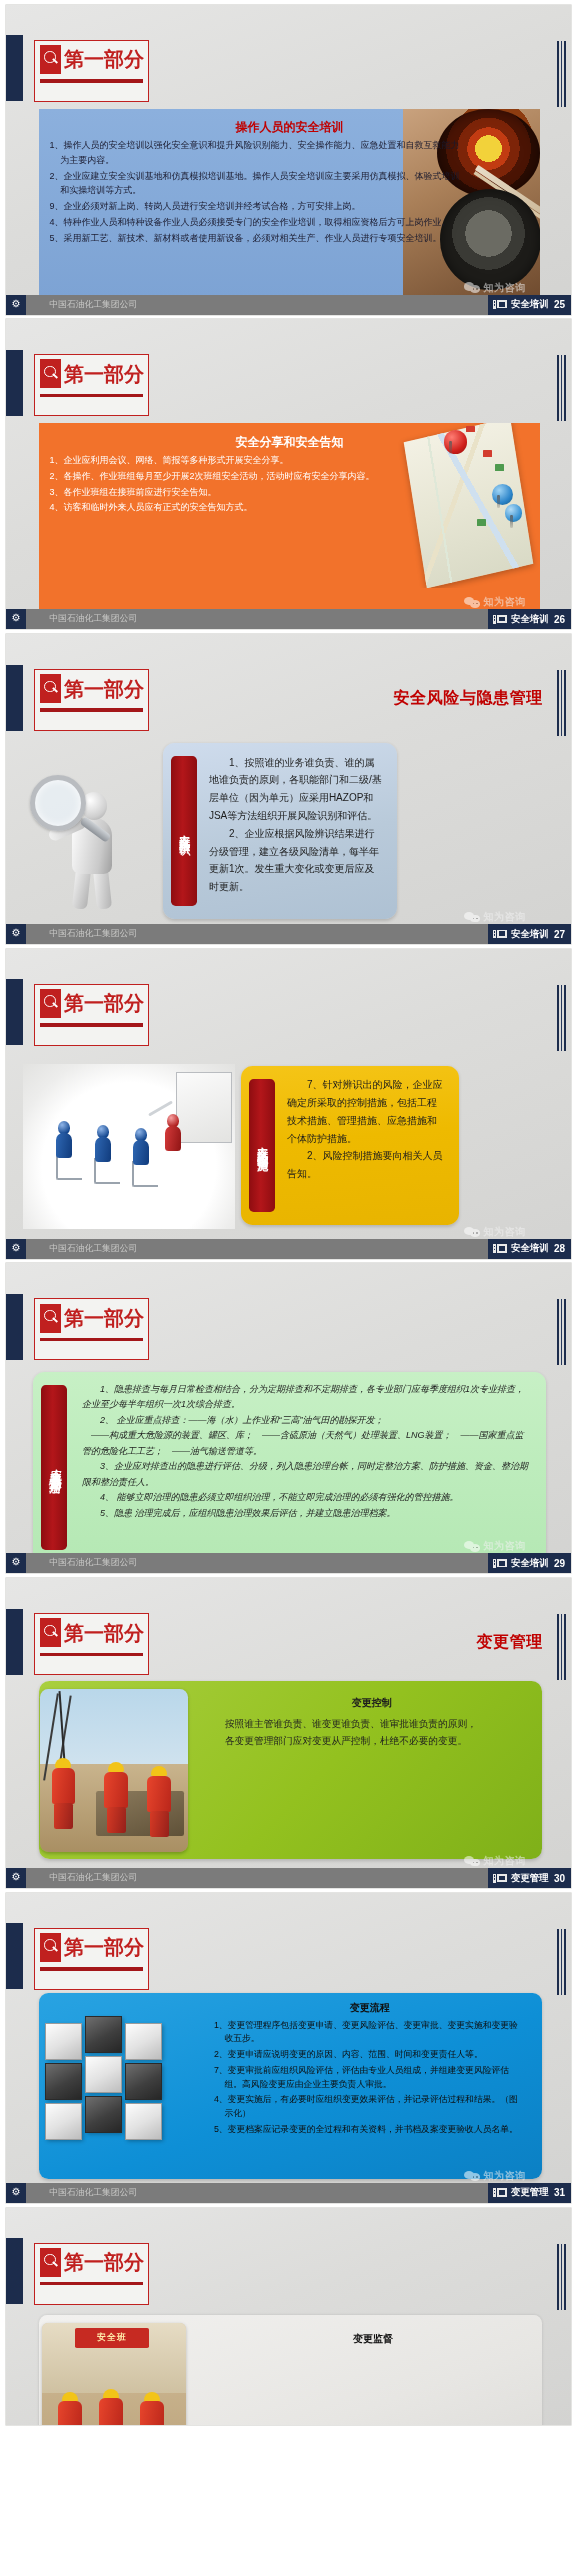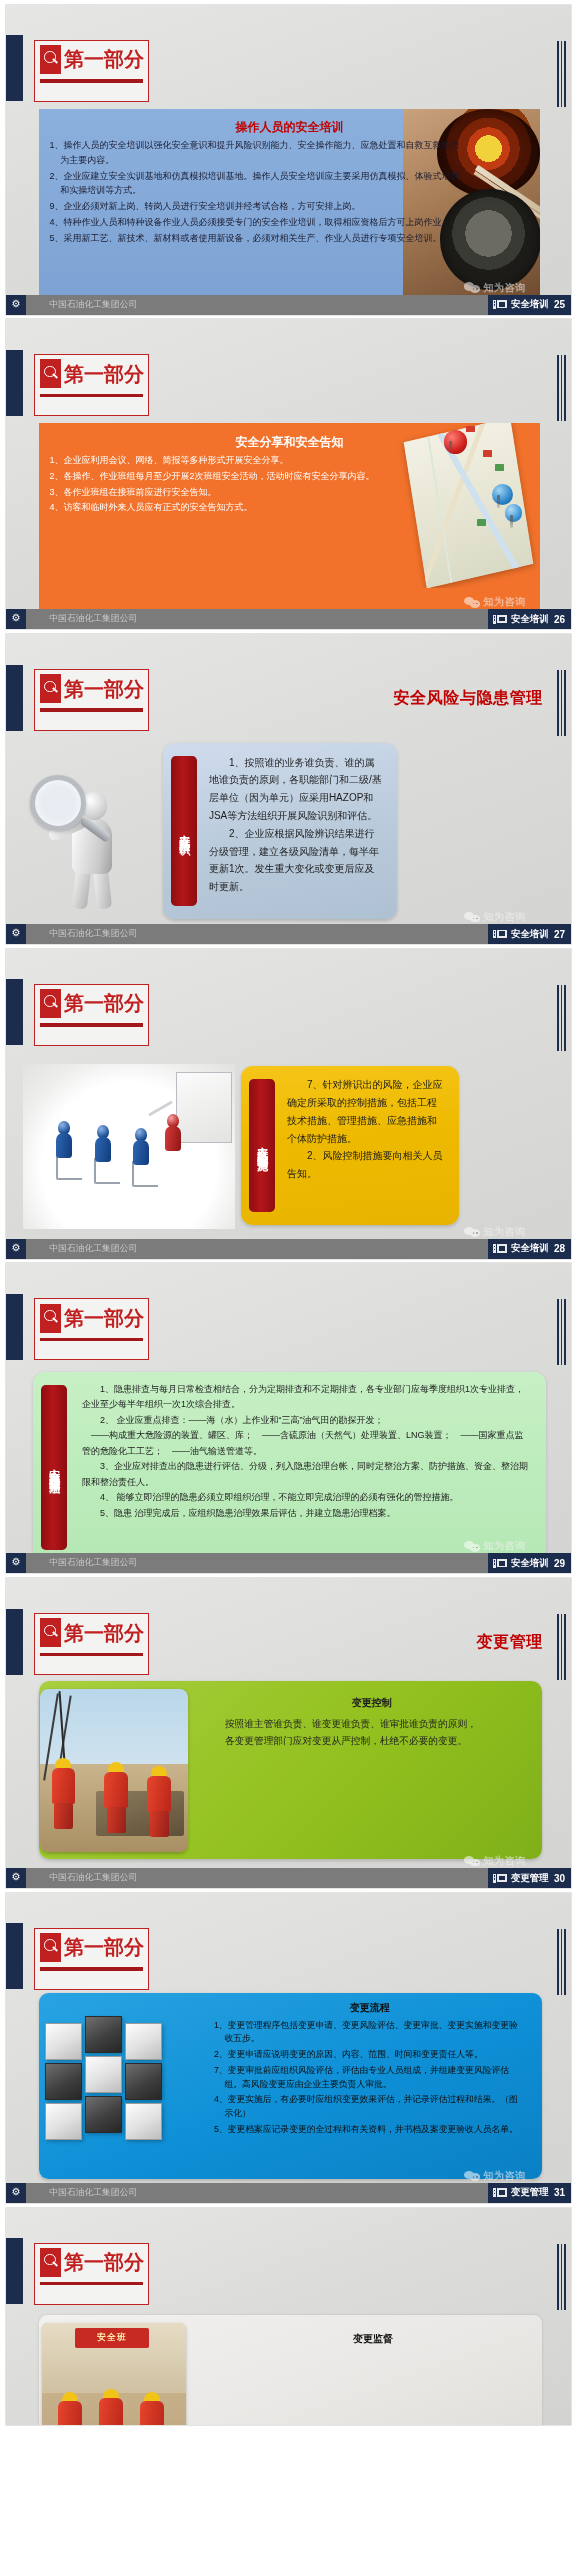--- a/index.html
+++ b/index.html
@@ -365,20 +365,21 @@
     width: 218px; height: 159px;
     background: linear-gradient(175deg,#f5c518 0%, #eeba00 45%, #e8b400 100%);
   }
   
   .card-29 {
     position: absolute;
     left: 27px; top: 109px;
     width: 513px; height: 191px;
     background: linear-gradient(180deg,#c7f0c5 0%, #bdecbc 50%, #b5e8b4 100%);
     padding: 9.4px 15.2px 9.4px 49px;
+    font-style: italic;
   }
   .card-29 .ctext p {
     font-size: 9px;
     line-height: 1.72;
     text-indent: 2em;
   }
   .card-29 .ctext p.noind { text-indent: 1em; }
 
   
   .fig-mag {

